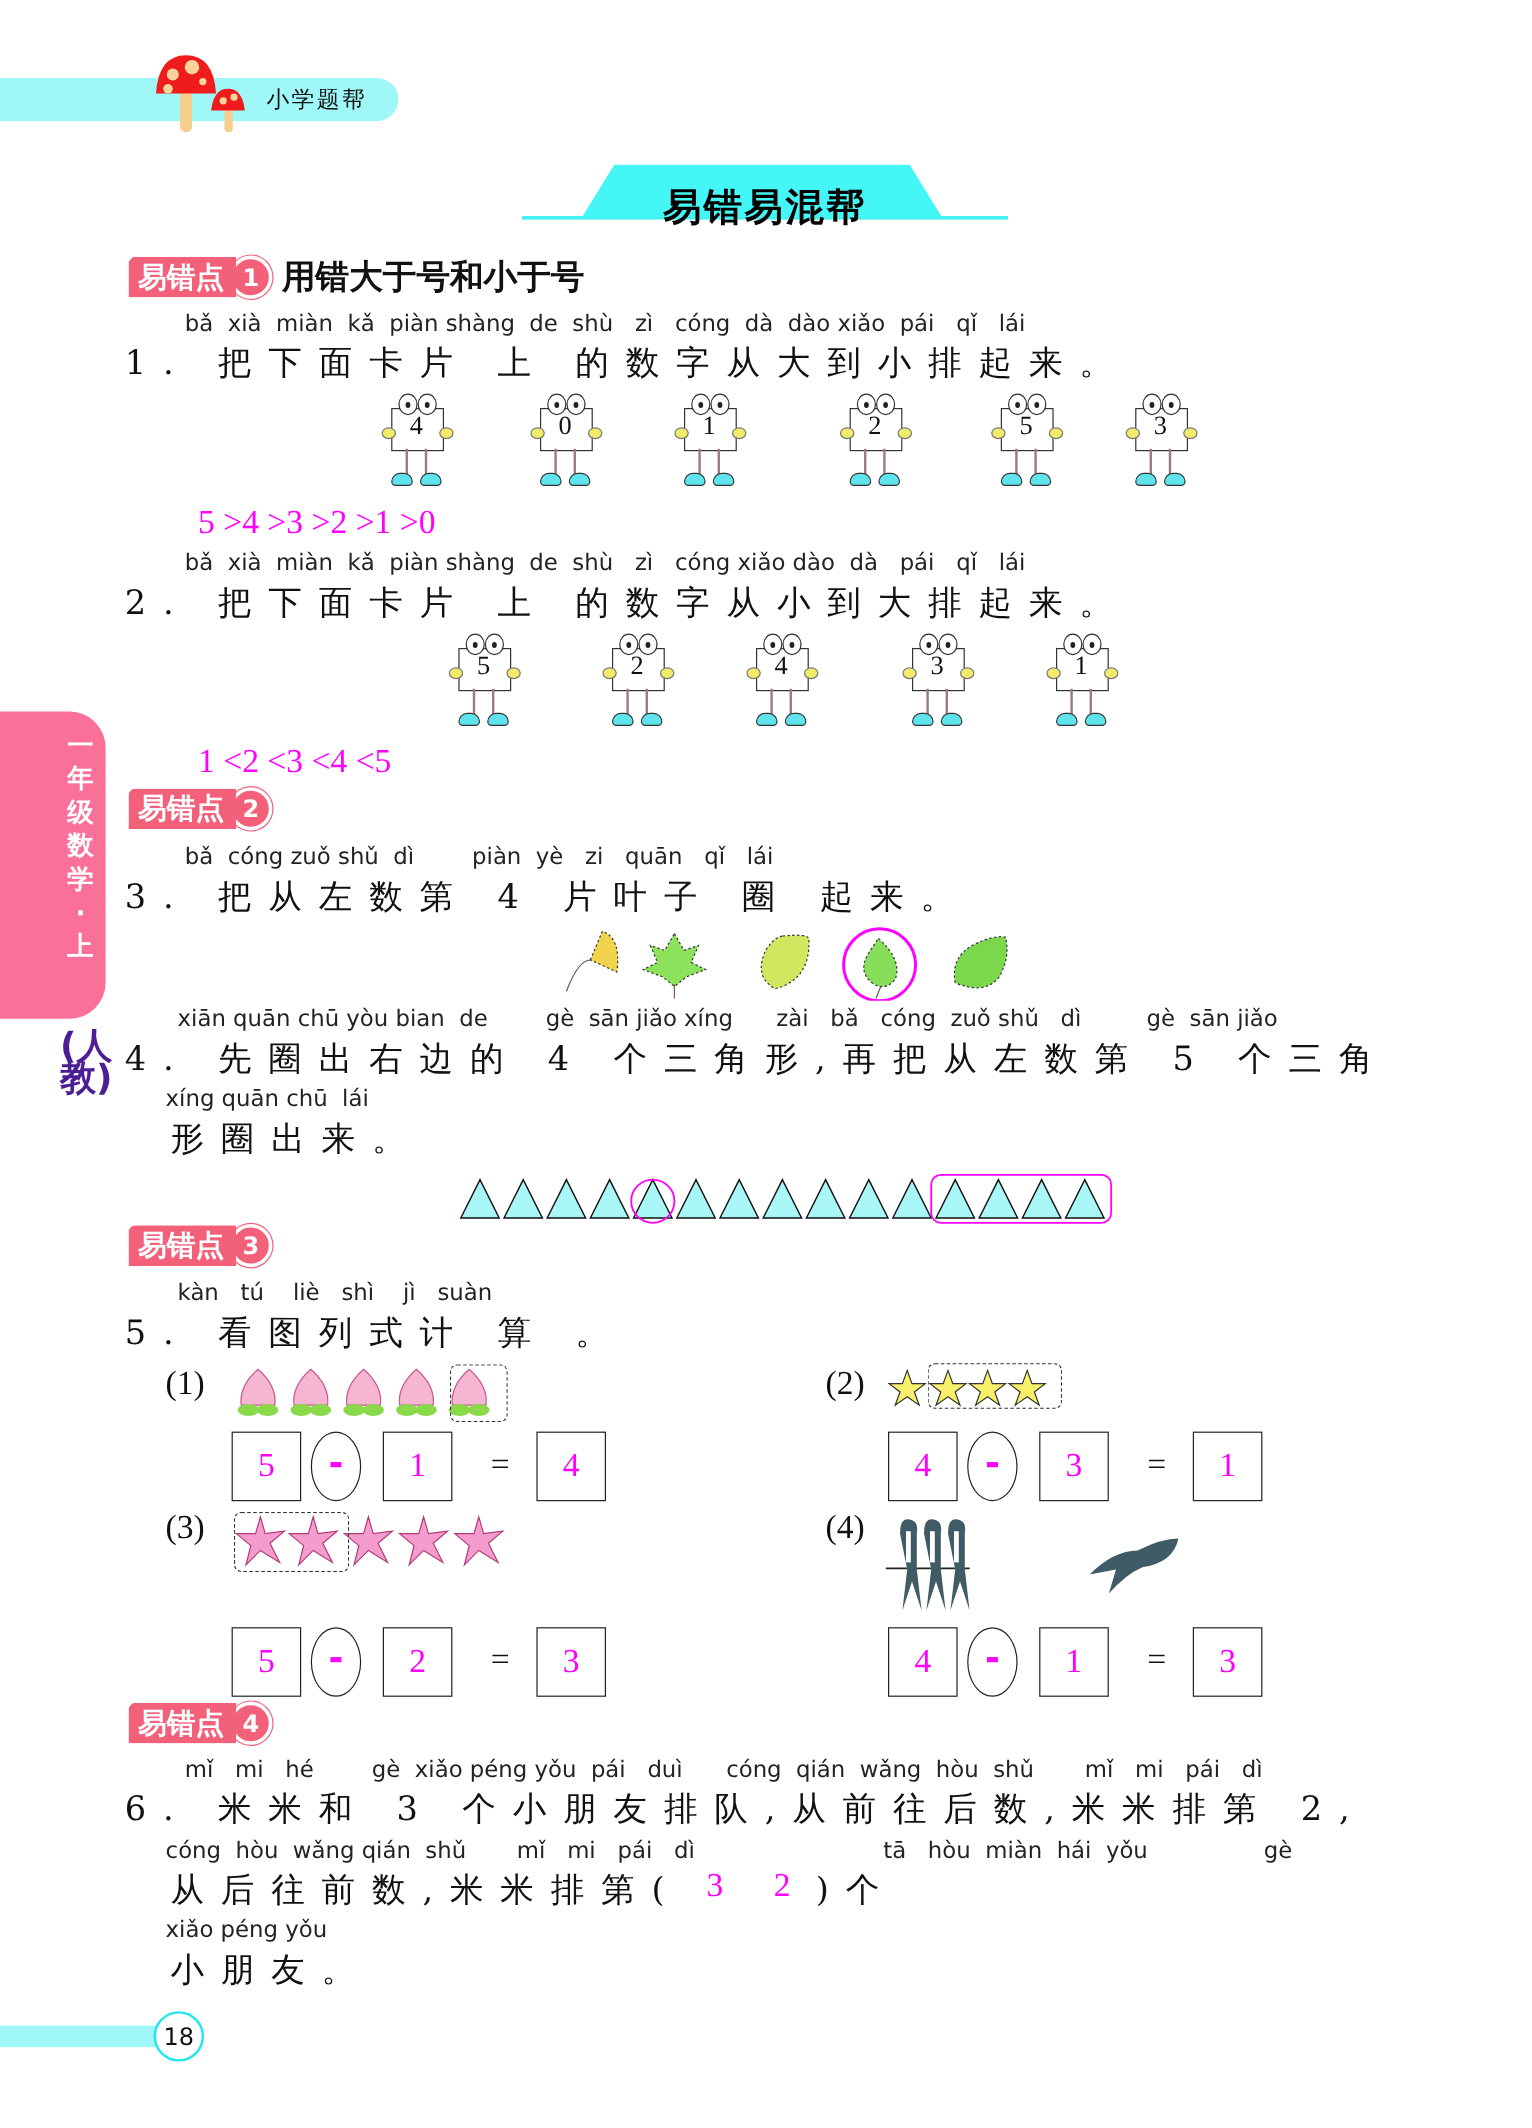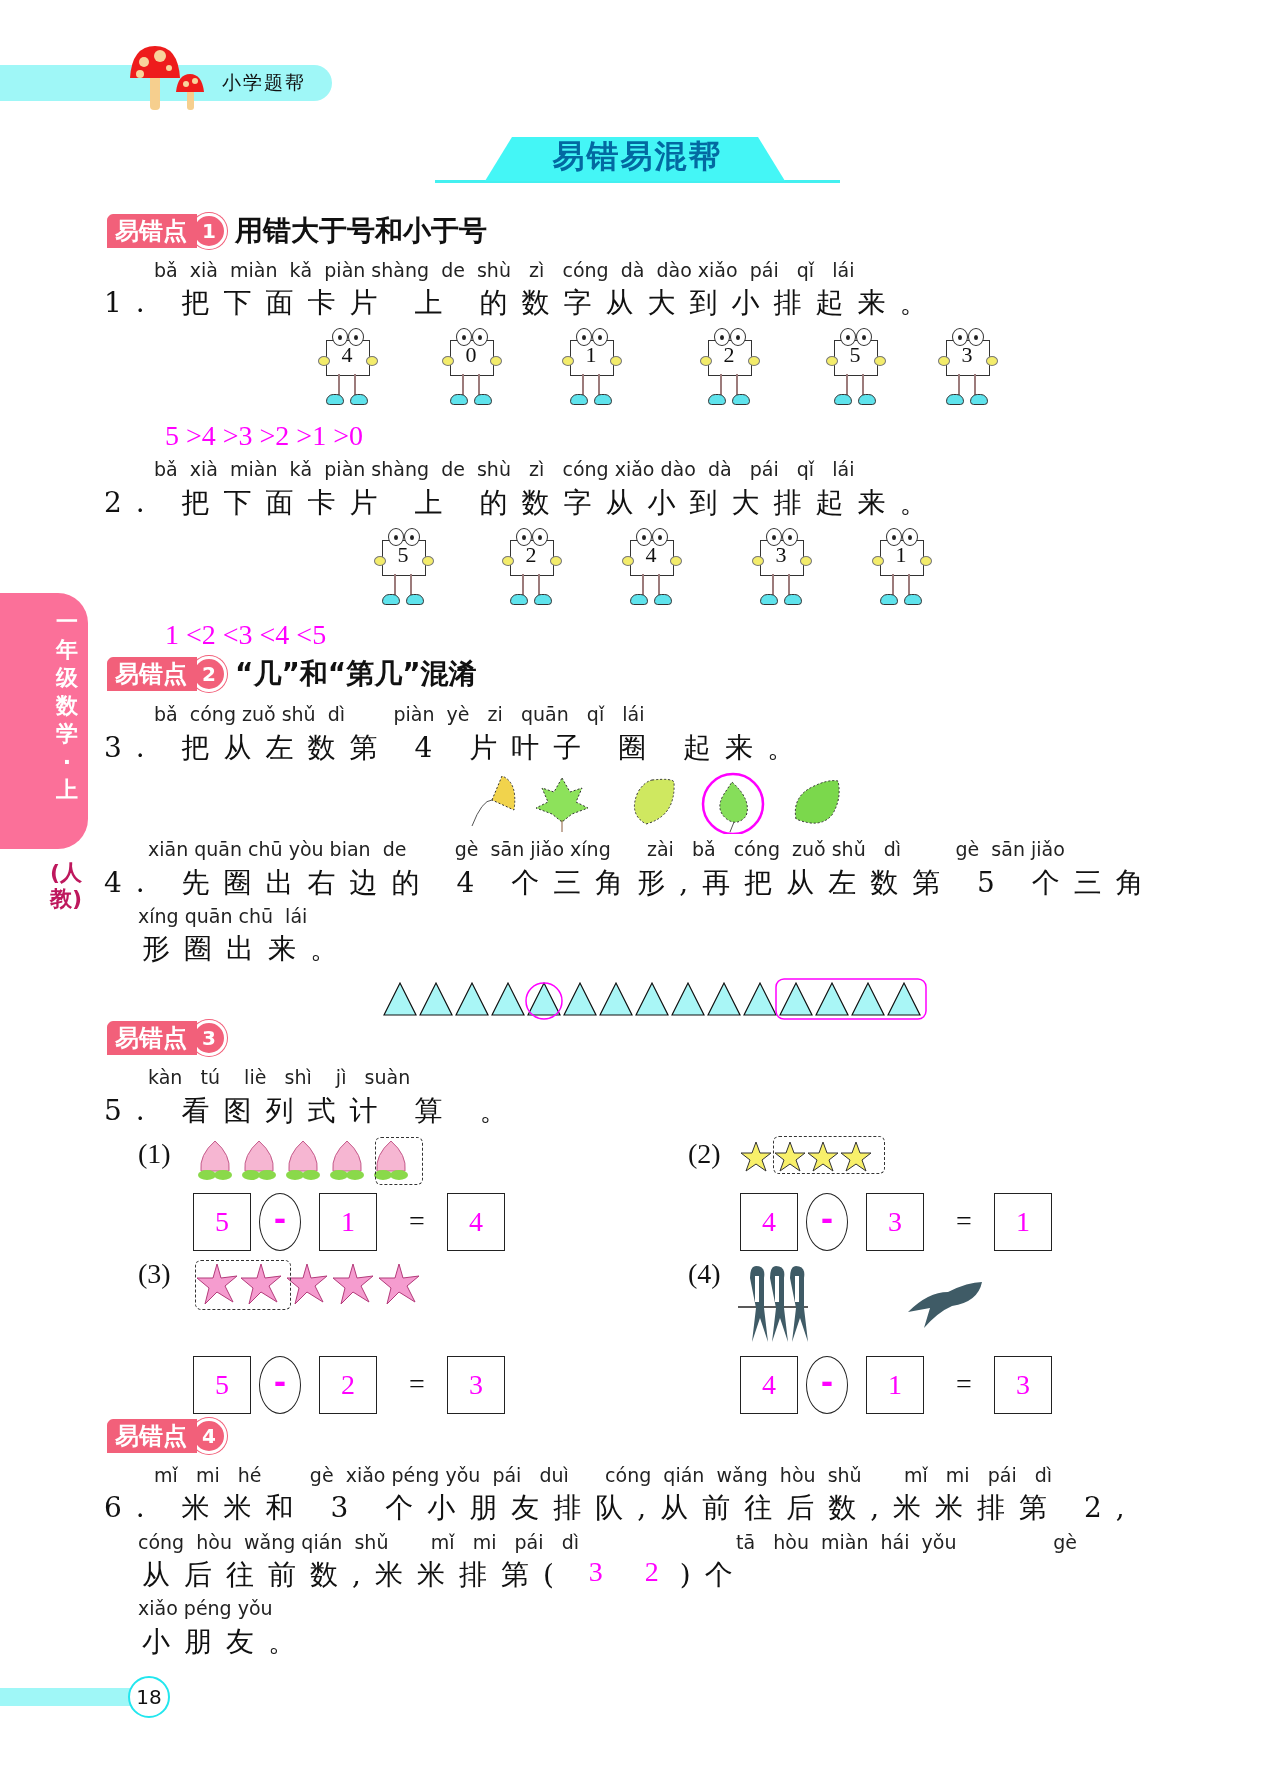--- a/index.html
+++ b/index.html
@@ -4,21 +4,21 @@
 <style>
   html,body{margin:0;padding:0;background:#fff;}
   body{width:1277px;height:1773px;position:relative;overflow:hidden;font-family:"DejaVu Sans","Liberation Sans",sans-serif;color:#111;}
   .abs{position:absolute;}
   .topbar{left:0;top:65px;width:332px;height:36px;background:#9ff7f7;border-radius:0 18px 18px 0;}
   .brand{left:222px;top:70px;font-size:19px;letter-spacing:2px;color:#111;}
   .mush{position:absolute;}
   .title-wrap{left:435px;top:135px;width:405px;height:48px;}
   .title-line{position:absolute;left:0;bottom:0;width:405px;height:3px;background:#44f0f0;}
   .title-tab{position:absolute;left:50px;top:2px;width:300px;height:44px;background:#44f6f6;clip-path:polygon(9% 0,91% 0,100% 100%,0 100%);border-radius:10px 10px 0 0;}
-  .title-text{position:absolute;left:0;width:405px;top:0;text-align:center;font-size:32px;font-weight:bold;color:#0369a1;letter-spacing:2px;}
+  .title-text{position:absolute;left:0;width:405px;top:16px;text-align:center;font-size:32px;font-weight:bold;color:#000000;letter-spacing:2px;}
   .tag{height:34px;display:flex;align-items:center;}
   .tag-box{background:#f2607a;color:#fff;font-weight:bold;font-size:24px;padding:0 10px 0 8px;height:34px;line-height:34px;border-radius:6px 0 0 0;clip-path:polygon(0 12%,4% 0,100% 0,100% 100%,0 100%);}
   .tag-num{width:30px;height:30px;border-radius:50%;background:#f2607a;color:#fff;font-size:20px;font-weight:bold;text-align:center;line-height:30px;border:3px solid #fff;margin-left:-6px;box-shadow:0 0 0 1px #f2607a;}
   .tag-title{font-size:28px;font-weight:bold;margin-left:8px;color:#111;}
   .py{font-size:19px;color:#222;white-space:pre;}
   .q{font-size:28px;letter-spacing:14px;white-space:pre;font-family:"DejaVu Serif","Liberation Serif",serif;}
   .ans{color:#ff00ff;font-family:"Liberation Serif","DejaVu Serif",serif;font-size:28px;white-space:pre;}
   .card{position:absolute;width:56px;height:46px;}
   .card .body{position:absolute;left:8px;top:12px;width:42px;height:34px;background:#fff;border:1.5px solid #333;}
   .card .num{position:absolute;left:8px;top:14px;width:42px;text-align:center;font-family:"Liberation Serif",serif;font-size:22px;}
@@ -27,21 +27,21 @@
   .card .eye::after{content:"";position:absolute;left:5px;top:6px;width:4px;height:5px;background:#222;border-radius:50%;}
   .card .leg{position:absolute;top:46px;width:2px;height:22px;background:#9c7b7b;}
   .card .foot{position:absolute;top:66px;width:16px;height:9px;background:#5fe3ec;border-radius:8px 8px 4px 4px;border:1px solid #333;}
   .card .hand{position:absolute;top:28px;width:10px;height:8px;background:#f3ec6b;border-radius:50%;border:1px solid #777;}
   .box{position:absolute;width:56px;height:56px;border:1.5px solid #222;background:#fff;text-align:center;line-height:56px;font-family:"Liberation Serif",serif;font-size:28px;color:#ff00ff;}
   .oval{position:absolute;width:40px;height:56px;border:1.5px solid #222;border-radius:50%;text-align:center;line-height:52px;font-size:30px;font-weight:bold;color:#ff00ff;}
   .eq{position:absolute;font-size:28px;font-family:"Liberation Serif",serif;}
   .sublbl{position:absolute;font-family:"Liberation Serif",serif;font-size:28px;}
   .side{left:0;top:593px;width:88px;height:256px;background:#fb7099;border-radius:0 30px 30px 0;}
   .side-text{left:52px;top:608px;width:30px;color:#fff;font-weight:bold;font-size:22px;line-height:28px;text-align:center;}
-  .side-sub{left:50px;top:860px;width:30px;color:#be185d;font-weight:bold;font-size:22px;line-height:26px;text-align:center;}
+  .side-sub{left:50px;top:860px;width:30px;color:#4c1d95;font-weight:bold;font-size:30px;line-height:26px;text-align:center;}
   .footbar{left:0;top:1688px;width:135px;height:18px;background:#9ff7f7;}
   .pagenum{left:128px;top:1676px;width:38px;height:38px;border:2px solid #22e6ee;border-radius:50%;background:#fff;text-align:center;line-height:38px;font-size:20px;}
   .dash{position:absolute;border:1.5px dashed #333;border-radius:6px;}
 </style>
 </head>
 <body>
 
 <div class="abs topbar"></div>
 <svg class="mush" style="left:128px;top:44px" width="90" height="70">
   <rect x="22" y="30" width="10" height="36" rx="4" fill="#f6cf8e"></rect>
@@ -213,21 +213,20 @@
       <div class="foot" style="left:8px"></div>
       <div class="foot" style="left:32px"></div>
       <div class="num">1</div>
     </div>
   </div>
 <div class="abs ans" style="left:165px;top:619px">1 &lt;2 &lt;3 &lt;4 &lt;5</div>
 
 <div class="abs tag" style="left:107px;top:657px">
   <span class="tag-box">易错点</span>
   <span class="tag-num">2</span>
-  <span class="tag-title">“几”和“第几”混淆</span>
 </div>
 <div class="abs py" style="left:154px;top:703px">bǎ  cóng zuǒ shǔ  dì        piàn  yè   zi   quān   qǐ   lái</div>
 <div class="abs q" style="left:104px;top:729px">3. 把从左数第 4 片叶子 圈 起来。</div>
 
 <svg class="abs" style="left:462px;top:770px" width="320" height="64">
   <g>
       <path d="M10 56 Q20 30 30 30" stroke="#555" fill="none"></path>
       <path d="M30 30 L40 6 Q56 12 52 40 Z" fill="#f1d34c" stroke="#333" stroke-dasharray="2 2"></path>
     </g>
   <g>

